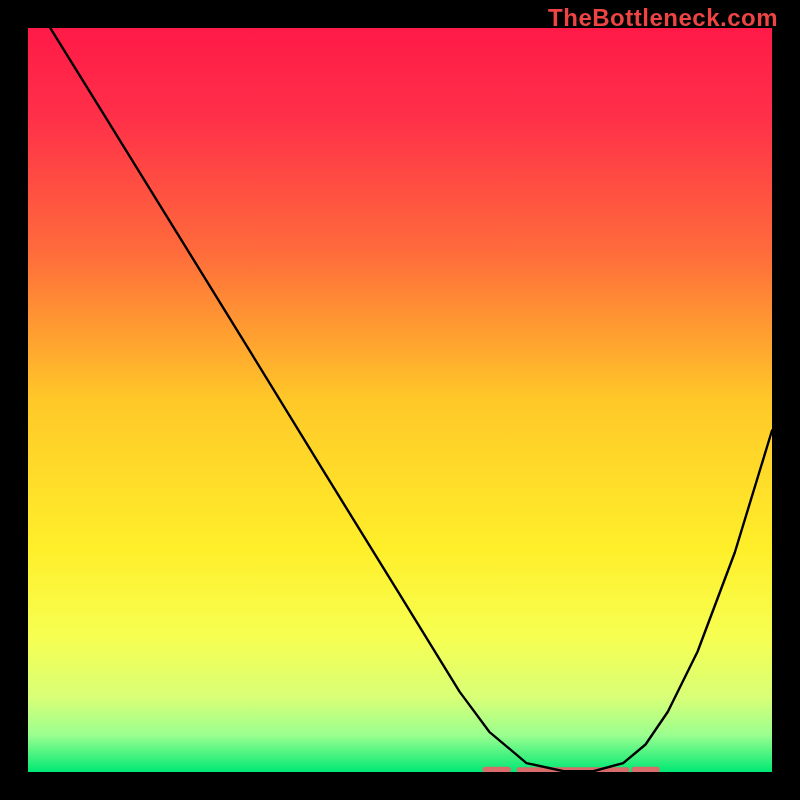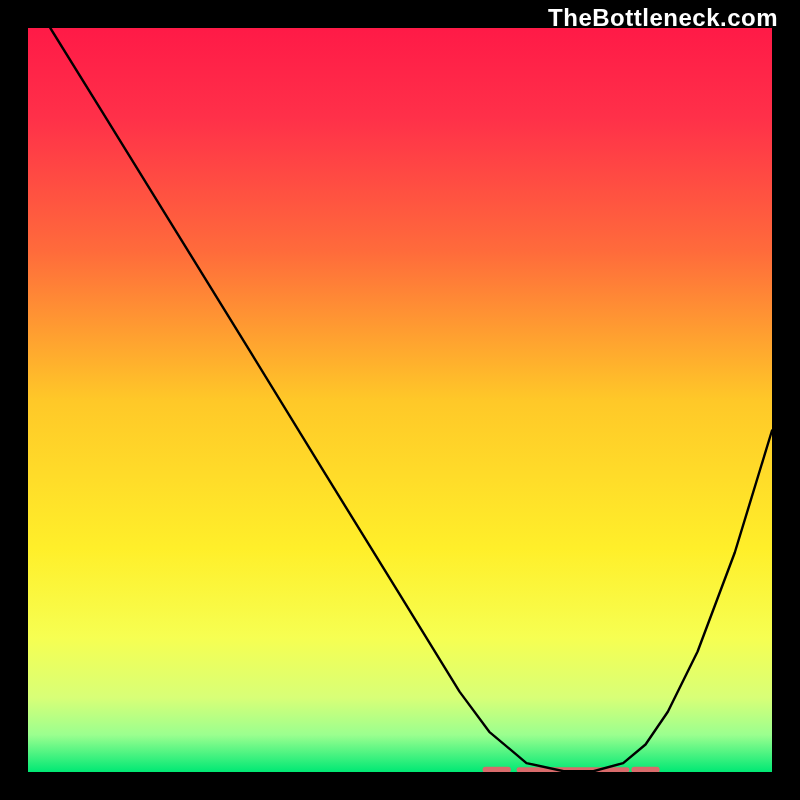--- a/index.html
+++ b/index.html
@@ -7,21 +7,21 @@
   .container {
     position: relative;
     width: 800px;
     height: 800px;
     background: #000;
   }
   .watermark {
     position: absolute;
     top: 4px;
     right: 22px;
-    color: #ffffff;
+    color: #ef4444;
     font-family: Arial, Helvetica, sans-serif;
     font-size: 24px;
     font-weight: bold;
     letter-spacing: 0.5px;
     z-index: 10;
   }
   .plot-area {
     position: absolute;
     left: 28px;
     top: 28px;

